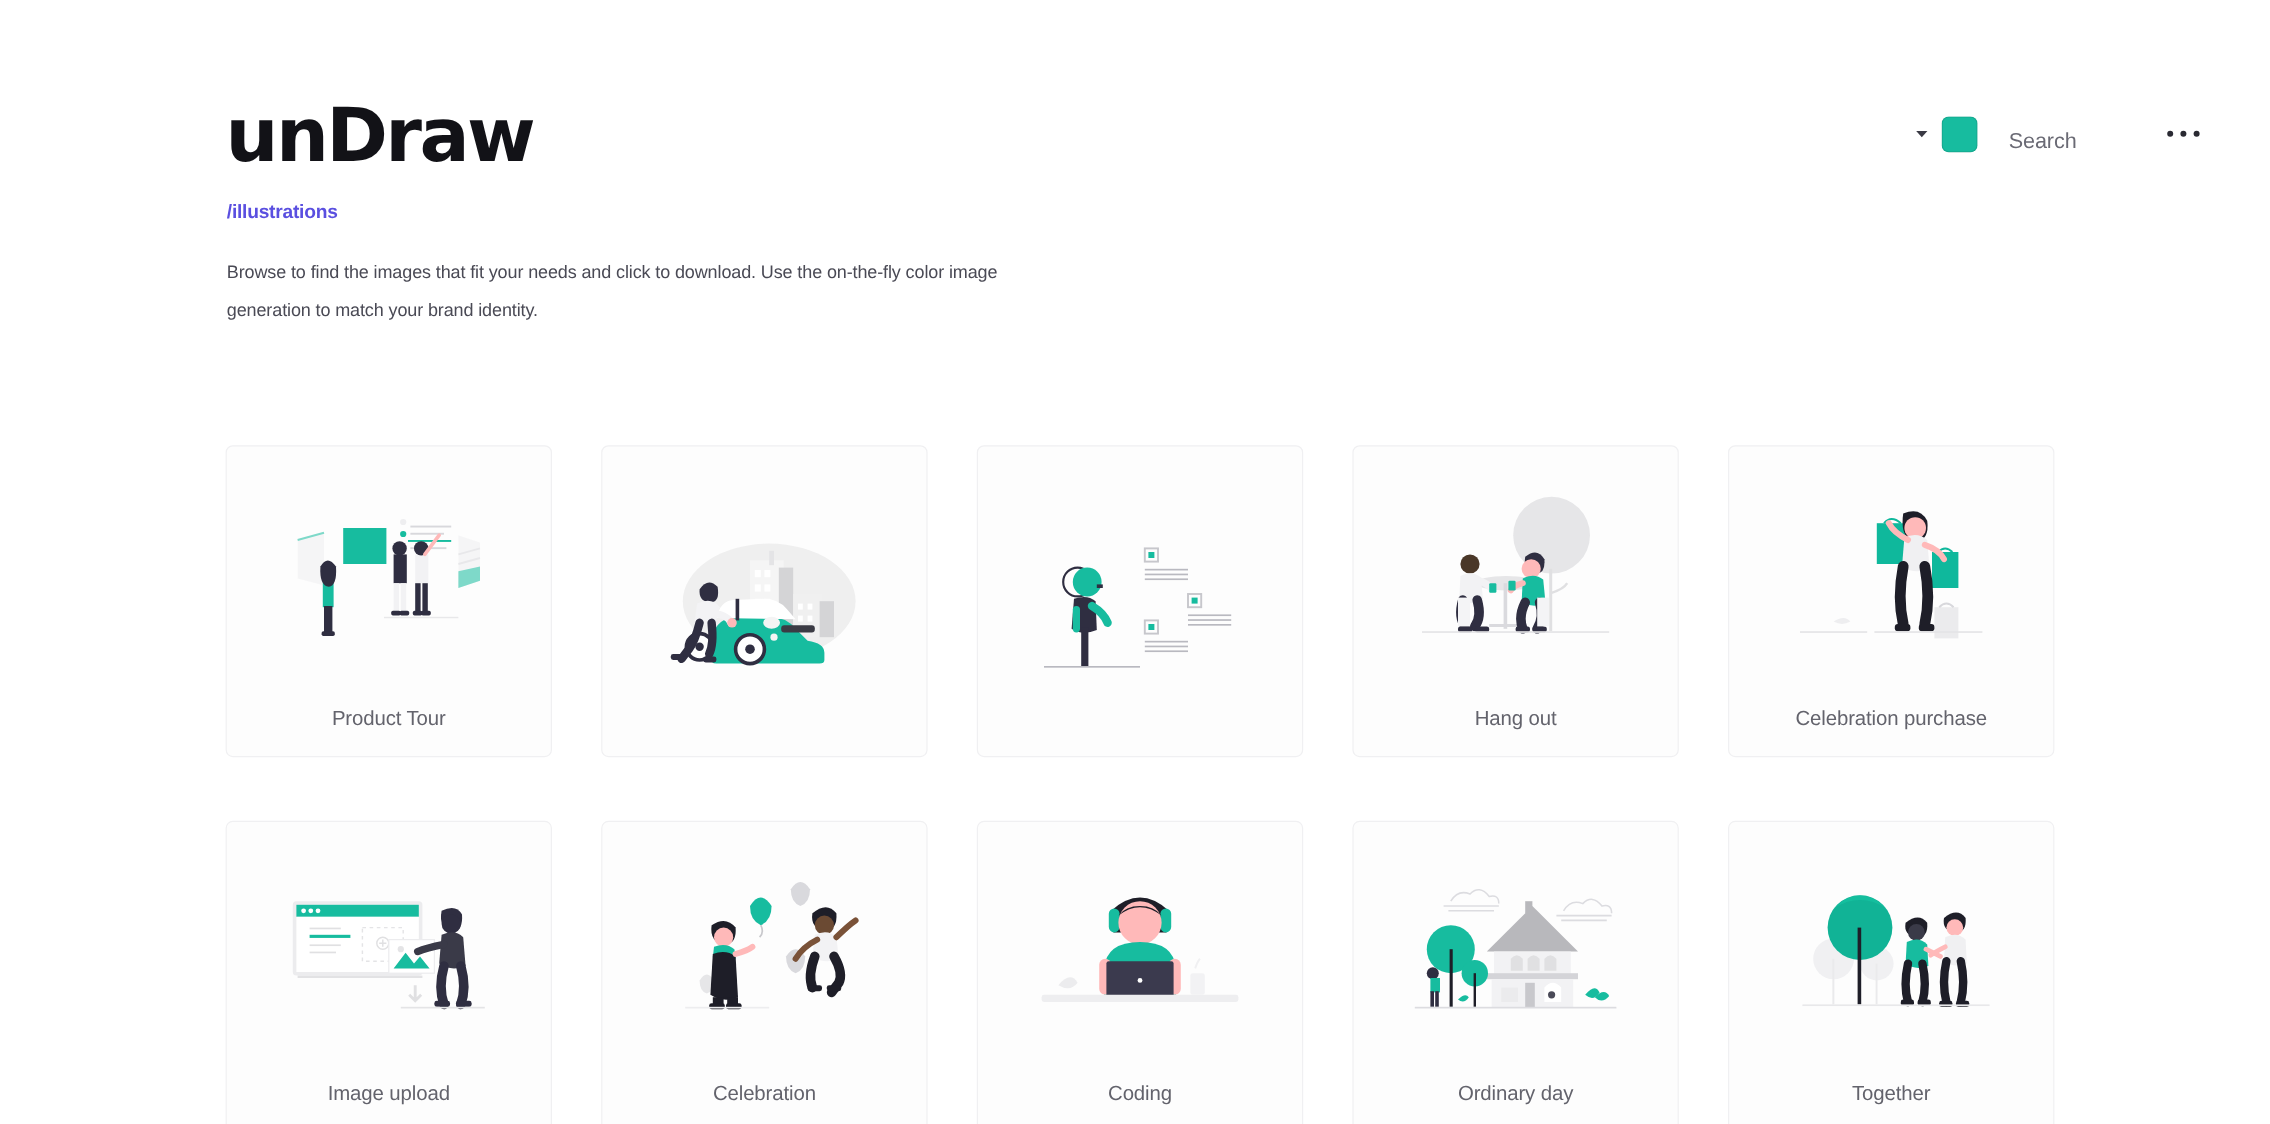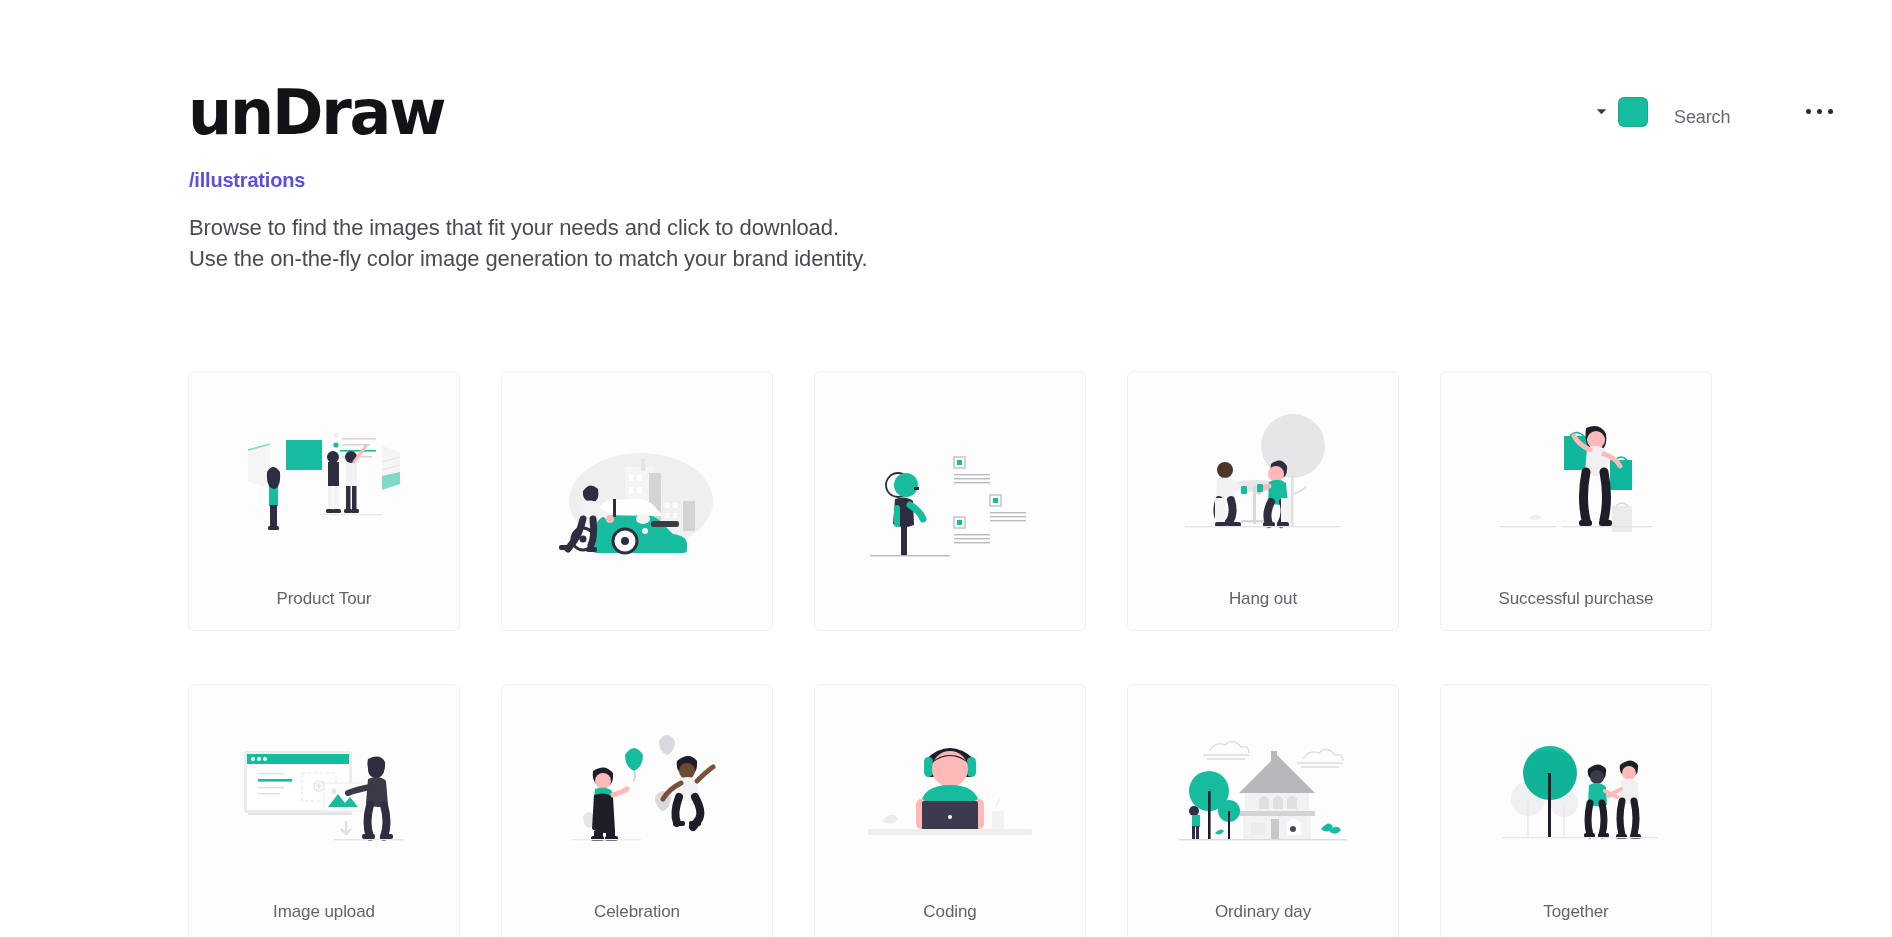--- a/index.html
+++ b/index.html
@@ -17,27 +17,27 @@
   }
   .brand {
     position:absolute; left:188px; top:82px;
     font-size:62px; line-height:1;
     font-weight:bold; letter-spacing:-2.2px;
     color:#121217;
     font-family:"DejaVu Sans", sans-serif;
   }
   .breadcrumb {
     position:absolute; left:189px; top:169px;
-    font-size:20px; font-weight:bold; letter-spacing:-0.2px;
+    font-size:16px; font-weight:bold; letter-spacing:-0.2px;
     color:#5a4fe0; cursor:pointer;
   }
   .intro {
     position:absolute; left:189px; top:212px;
     width:690px;
-    font-size:22px; line-height:31px;
+    font-size:15px; line-height:31px;
     color:#4a4a55; letter-spacing:-0.1px;
   }
 
   
   .controls {
     position:absolute; right:56px; top:95px;
     display:flex; align-items:center; gap:0;
   }
   .chevron {
     width:22px; height:22px; margin-right:6px;
@@ -333,21 +333,21 @@
             <path d="M110 70 q-5 26 0 48" stroke="#1e1e28" stroke-width="9" fill="none" stroke-linecap="round"></path>
             <path d="M128 70 q5 26 0 48" stroke="#1e1e28" stroke-width="9" fill="none" stroke-linecap="round"></path>
             <rect x="103" y="118" width="13" height="6" rx="2.5" fill="#1e1e28"></rect>
             <rect x="123" y="118" width="13" height="6" rx="2.5" fill="#1e1e28"></rect>
           </g>
           <rect x="24" y="124" width="56" height="1.4" fill="#e4e4e6"></rect>
           <rect x="86" y="124" width="90" height="1.4" fill="#e4e4e6"></rect>
           <path d="M52 116 q9 -6 14 0 q-7 4 -14 0z" fill="#eeeef0"></path>
         </svg>
       </div>
-      <div class="label">Successful purchase</div>
+      <div class="label">Celebration purchase</div>
     </div>
 
     <div class="card">
       <div class="art">
         <svg viewBox="0 0 200 150">
           <rect x="20" y="36" width="108" height="62" rx="3" fill="#ececee"></rect>
           <rect x="23" y="39" width="102" height="10" fill="#17bc9f"></rect>
           <circle cx="29" cy="44" r="2" fill="#ffffff"></circle>
           <circle cx="35" cy="44" r="2" fill="#ffffff"></circle>
           <circle cx="41" cy="44" r="2" fill="#ffffff"></circle>

